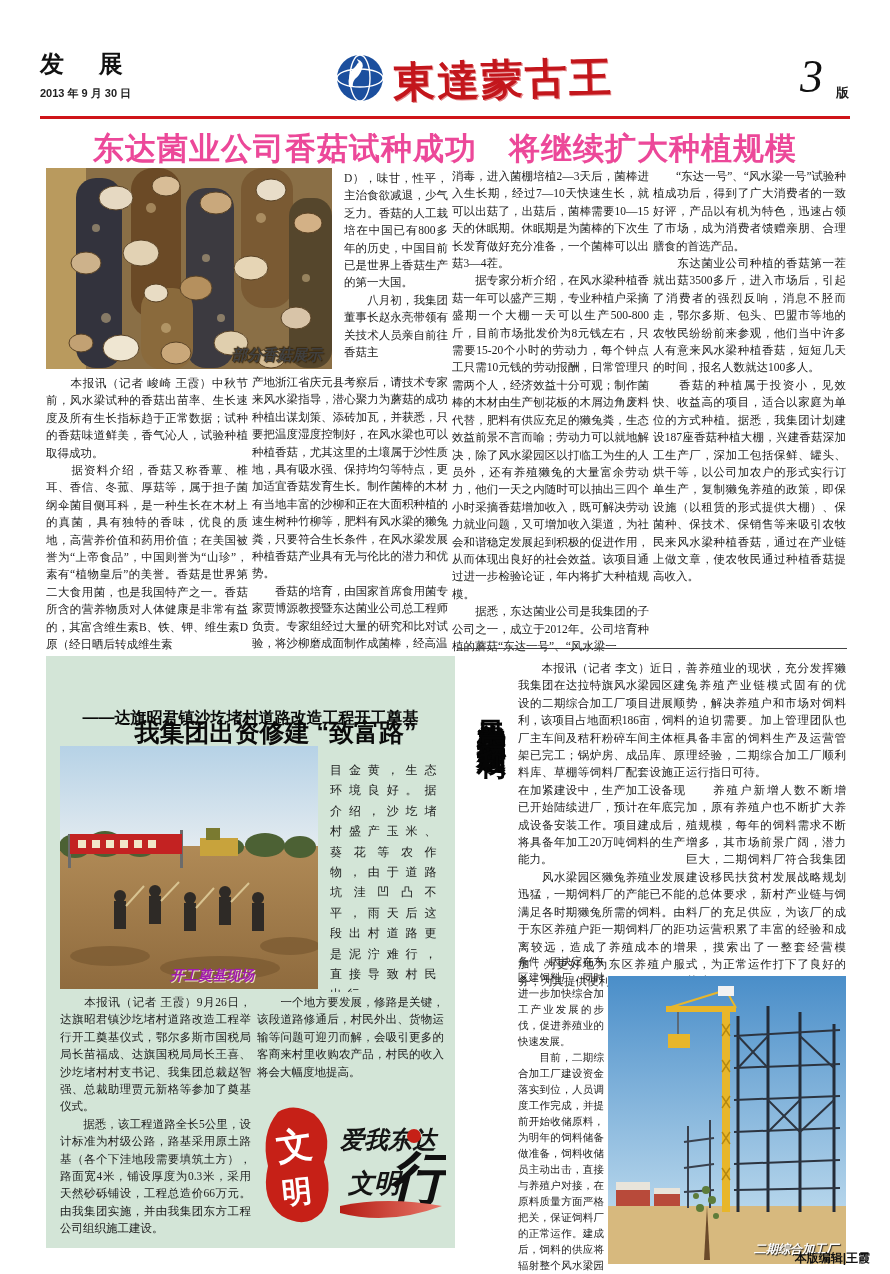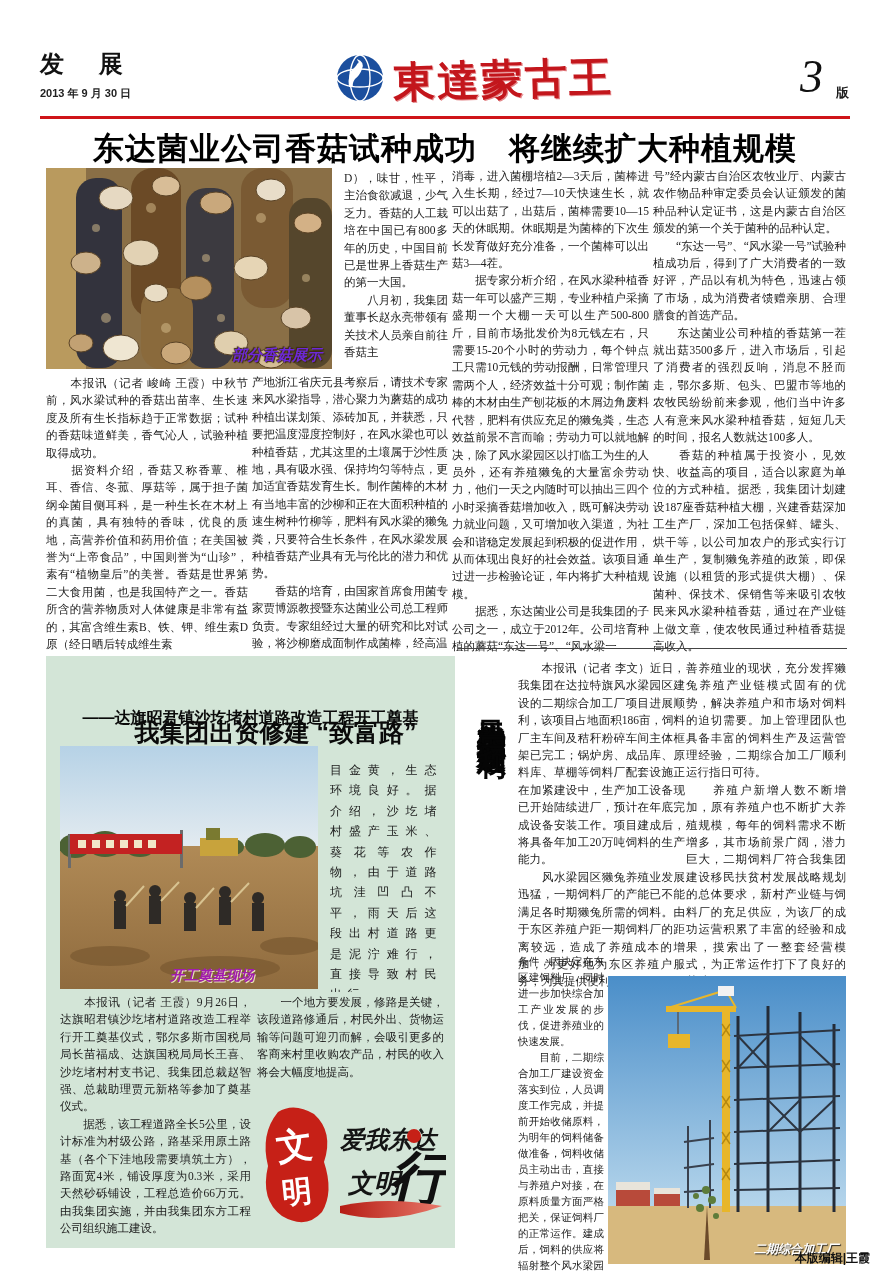--- a/index.html
+++ b/index.html
@@ -11,27 +11,27 @@
                  font-size:24px;letter-spacing:14px;color:#111;}
   .date-label{left:40px;top:86px;font-family:"Liberation Sans",sans-serif;font-weight:bold;font-size:11px;color:#222;}
   .masthead-wrap{left:335px;top:52px;display:flex;align-items:center;gap:8px;}
   .masthead-title{font-family:"Liberation Serif",serif;font-weight:bold;font-size:42px;color:#c3161c;
                   transform:rotate(-1.5deg);letter-spacing:2px;text-shadow:1px 1px 0 #e4888b;}
   .page-num{left:800px;top:50px;font-family:"Liberation Serif",serif;font-style:italic;font-size:46px;color:#111;}
   .page-unit{left:836px;top:84px;font-family:"Liberation Sans",sans-serif;font-weight:bold;font-size:13px;}
   .red-rule{left:40px;top:116px;width:810px;height:3px;background:#cf1418;}
   
   .headline{left:45px;top:128px;width:800px;text-align:center;font-family:"Liberation Sans",sans-serif;
-            font-weight:bold;font-size:31px;letter-spacing:1px;color:#000000;}
+            font-weight:bold;font-size:31px;letter-spacing:1px;color:#ec4899;}
   .bodycol{font-size:11.5px;line-height:17.4px;text-align:justify;}
   .bodycol .para{margin:0;text-align:justify;}
   .photo{overflow:hidden;}
   .photo svg{display:block;}
   .photo-caption{position:absolute;font-style:italic;font-weight:bold;}
-  .cap-mushroom{right:10px;bottom:4px;font-size:15px;color:#6d28d9;
+  .cap-mushroom{right:10px;bottom:4px;font-size:15px;color:#404040;
                 text-shadow:1px 1px 1px #3a2a12,-1px -1px 1px #3a2a12;}
   .cap-road{left:110px;bottom:4px;font-size:14px;color:#a21caf;text-shadow:1px 1px 0 #e8dfb8;}
   .cap-factory{right:8px;bottom:6px;font-size:12px;color:#ffffff;text-shadow:1px 1px 1px #222;}
   
   .green-box{left:46px;top:656px;width:409px;height:592px;background:#d3e5d7;}
   .green-title{left:46px;top:668px;width:459px;text-align:center;font-family:"Liberation Sans",sans-serif;
                font-weight:bold;font-size:25px;color:#0a0a0a;margin-top:48px;}
   .green-subtitle{left:46px;top:708px;width:409px;text-align:center;font-family:"Liberation Sans",sans-serif;
                   font-weight:bold;font-size:16px;color:#0a0a0a;}
   .side-justify{font-size:12px;line-height:20.4px;letter-spacing:5.5px;text-align:justify;}
@@ -127,21 +127,20 @@
   <div class="abs bodycol" style="left:252px;top:374px;width:196px;">
       <p class="para">产地浙江省庆元县考察后，请技术专家来风水梁指导，潜心聚力为蘑菇的成功种植出谋划策、添砖加瓦，并获悉，只要把温度湿度控制好，在风水梁也可以种植香菇，尤其这里的土壤属于沙性质地，具有吸水强、保持均匀等特点，更加适宜香菇发育生长。制作菌棒的木材有当地丰富的沙柳和正在大面积种植的速生树种竹柳等，肥料有风水梁的獭兔粪，只要符合生长条件，在风水梁发展种植香菇产业具有无与伦比的潜力和优势。</p>
       <p class="para">　　香菇的培育，由国家首席食用菌专家贾博源教授暨东达菌业公司总工程师负责。专家组经过大量的研究和比对试验，将沙柳磨成面制作成菌棒，经高温</p>
     </div>
   <div class="abs bodycol" style="left:452px;top:168px;width:197px;">
       <p class="para">消毒，进入菌棚培植2—3天后，菌棒进入生长期，经过7—10天快速生长，就可以出菇了，出菇后，菌棒需要10—15天的休眠期。休眠期是为菌棒的下次生长发育做好充分准备，一个菌棒可以出菇3—4茬。</p>
       <p class="para">　　据专家分析介绍，在风水梁种植香菇一年可以盛产三期，专业种植户采摘盛期一个大棚一天可以生产500-800斤，目前市场批发价为8元钱左右，只需要15-20个小时的劳动力，每个钟点工只需10元钱的劳动报酬，日常管理只需两个人，经济效益十分可观；制作菌棒的木材由生产刨花板的木屑边角废料代替，肥料有供应充足的獭兔粪，生态效益前景不言而喻；劳动力可以就地解决，除了风水梁园区以打临工为生的人员外，还有养殖獭兔的大量富余劳动力，他们一天之内随时可以抽出三四个小时采摘香菇增加收入，既可解决劳动力就业问题，又可增加收入渠道，为社会和谐稳定发展起到积极的促进作用，从而体现出良好的社会效益。该项目通过进一步检验论证，年内将扩大种植规模。</p>
       <p class="para">　　据悉，东达菌业公司是我集团的子公司之一，成立于2012年。公司培育种植的蘑菇“东达一号”、“风水梁一</p>
     </div>
   <div class="abs bodycol" style="left:653px;top:168px;width:193px;">
-      <p class="para">号”经内蒙古自治区农牧业厅、内蒙古农作物品种审定委员会认证颁发的菌种品种认定证书，这是内蒙古自治区颁发的第一个关于菌种的品种认定。</p>
       <p class="para">　　“东达一号”、“风水梁一号”试验种植成功后，得到了广大消费者的一致好评，产品以有机为特色，迅速占领了市场，成为消费者馈赠亲朋、合理膳食的首选产品。</p>
       <p class="para">　　东达菌业公司种植的香菇第一茬就出菇3500多斤，进入市场后，引起了消费者的强烈反响，消息不胫而走，鄂尔多斯、包头、巴盟市等地的农牧民纷纷前来参观，他们当中许多人有意来风水梁种植香菇，短短几天的时间，报名人数就达100多人。</p>
       <p class="para">　　香菇的种植属于投资小，见效快、收益高的项目，适合以家庭为单位的方式种植。据悉，我集团计划建设187座香菇种植大棚，兴建香菇深加工生产厂，深加工包括保鲜、罐头、烘干等，以公司加农户的形式实行订单生产，复制獭兔养殖的政策，即保设施（以租赁的形式提供大棚）、保菌种、保技术、保销售等来吸引农牧民来风水梁种植香菇，通过在产业链上做文章，使农牧民通过种植香菇提高收入。</p>
     </div>
 
   <div class="abs green-box"></div>
   <div class="abs green-title">我集团出资修建 “致富路”</div>
   <div class="abs green-subtitle">——达旗昭君镇沙圪堵村道路改造工程开工奠基</div>
 
   <div class="abs photo" style="left:60px;top:746px;width:258px;height:243px;">

